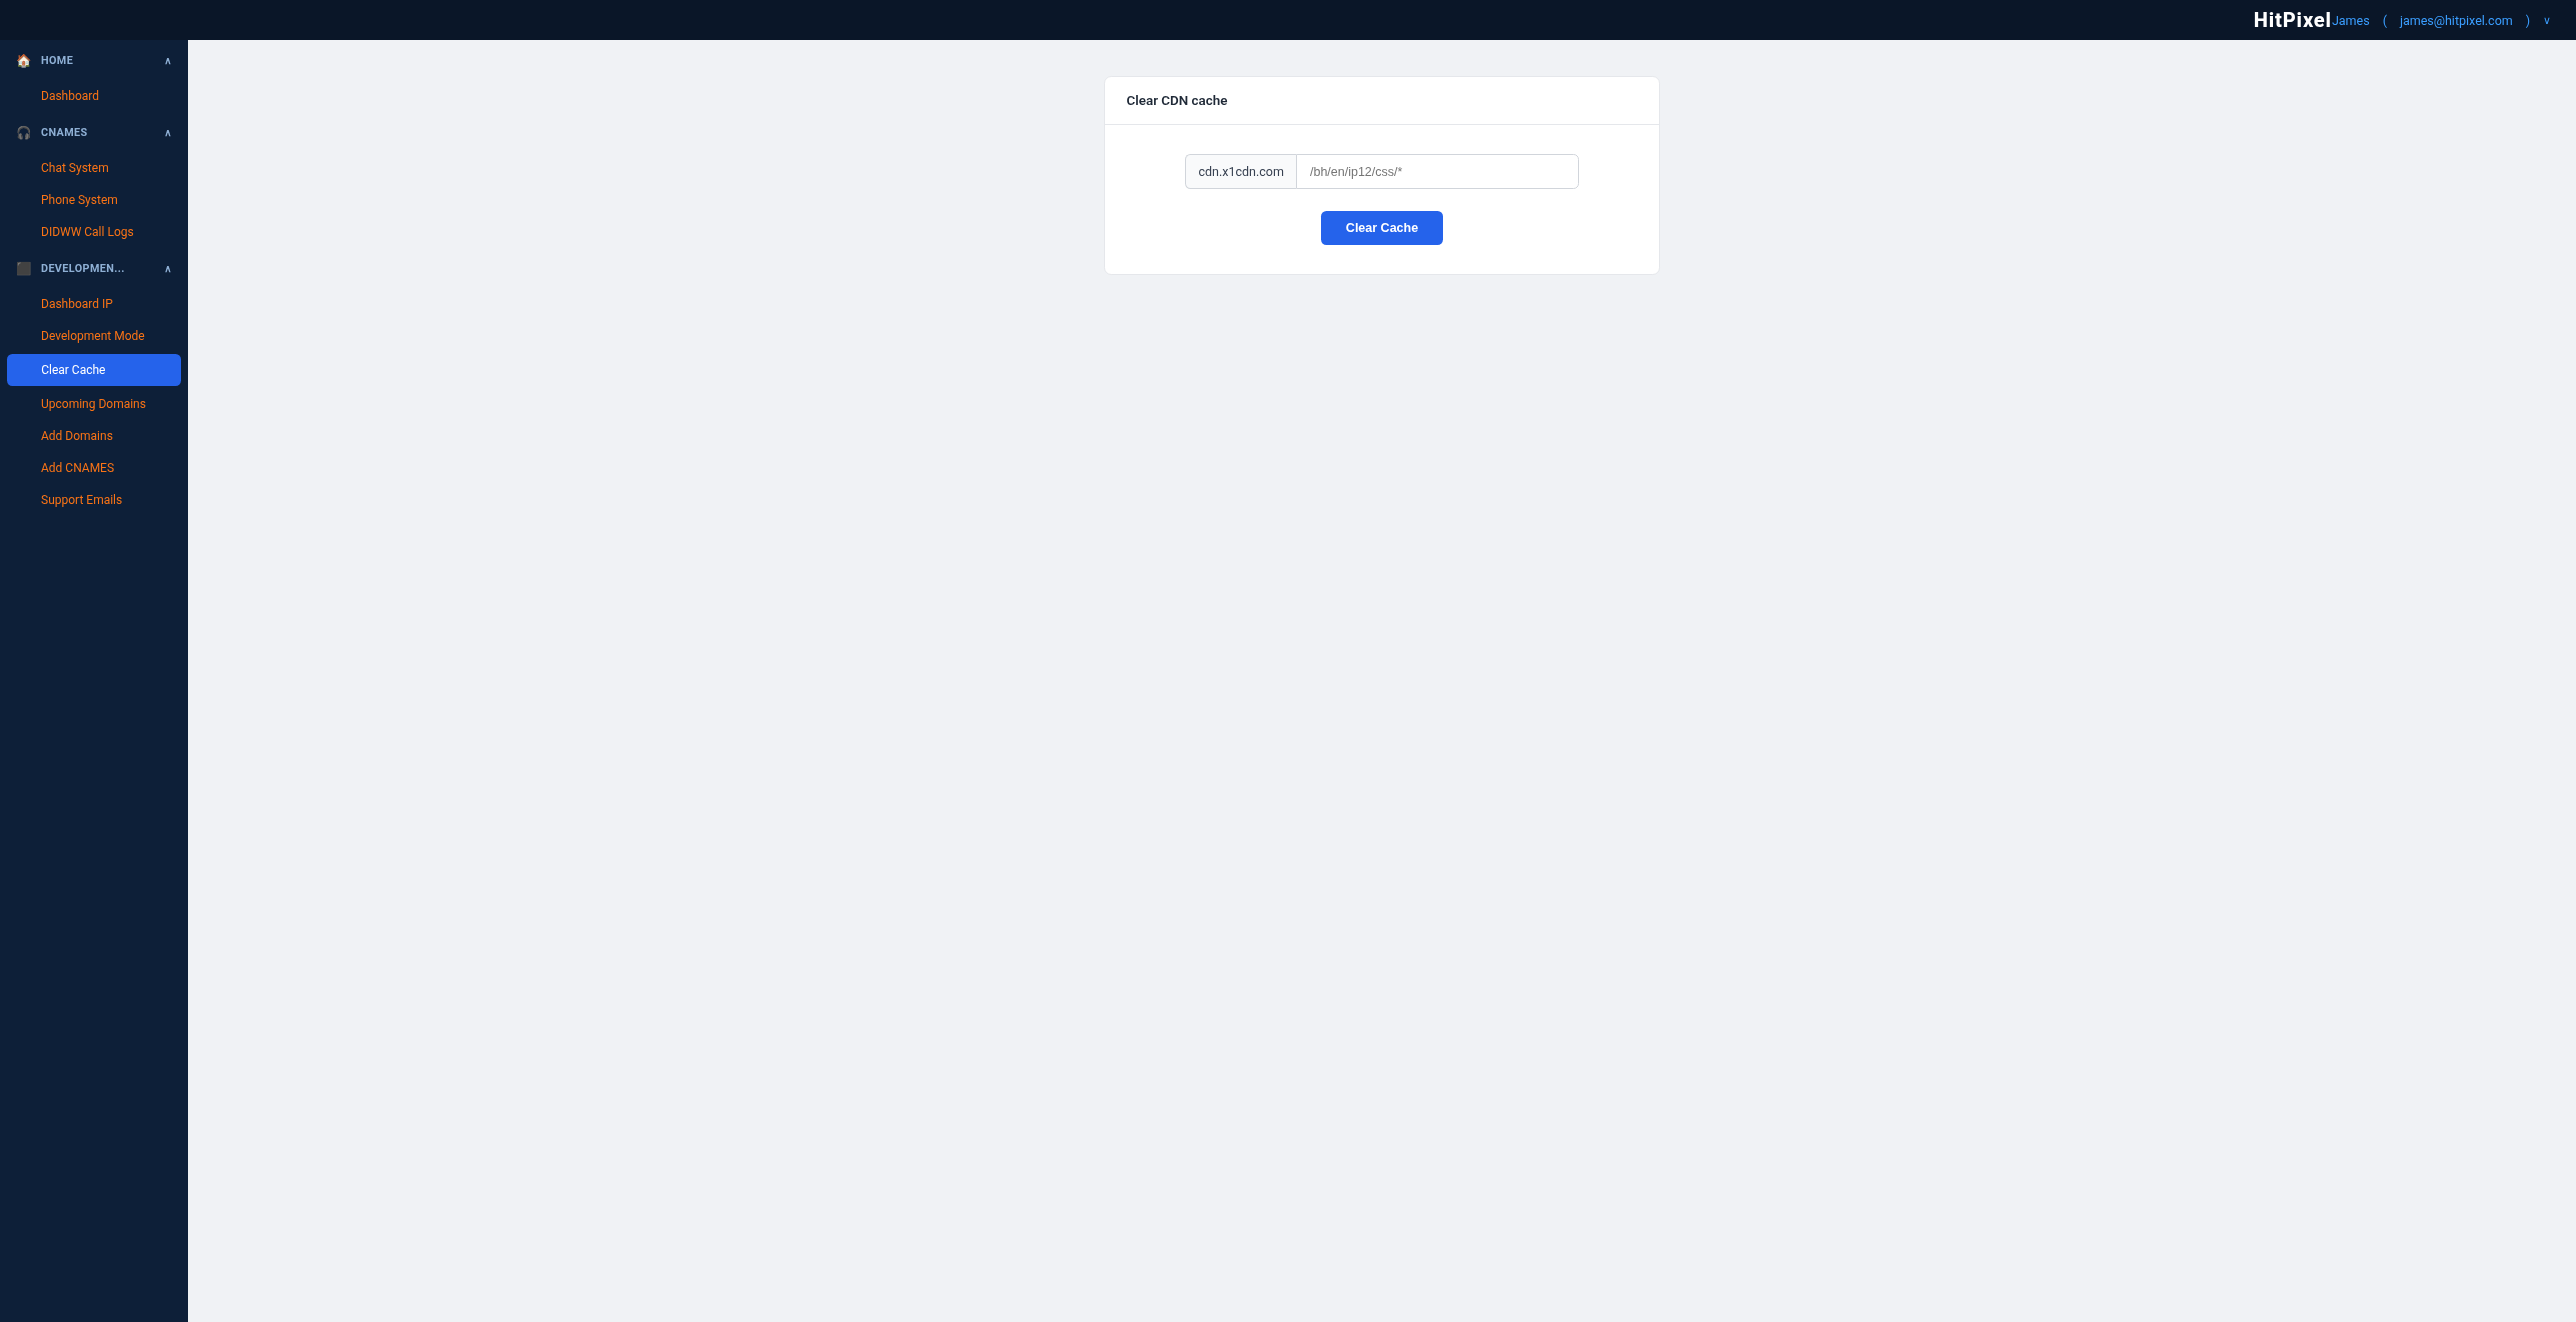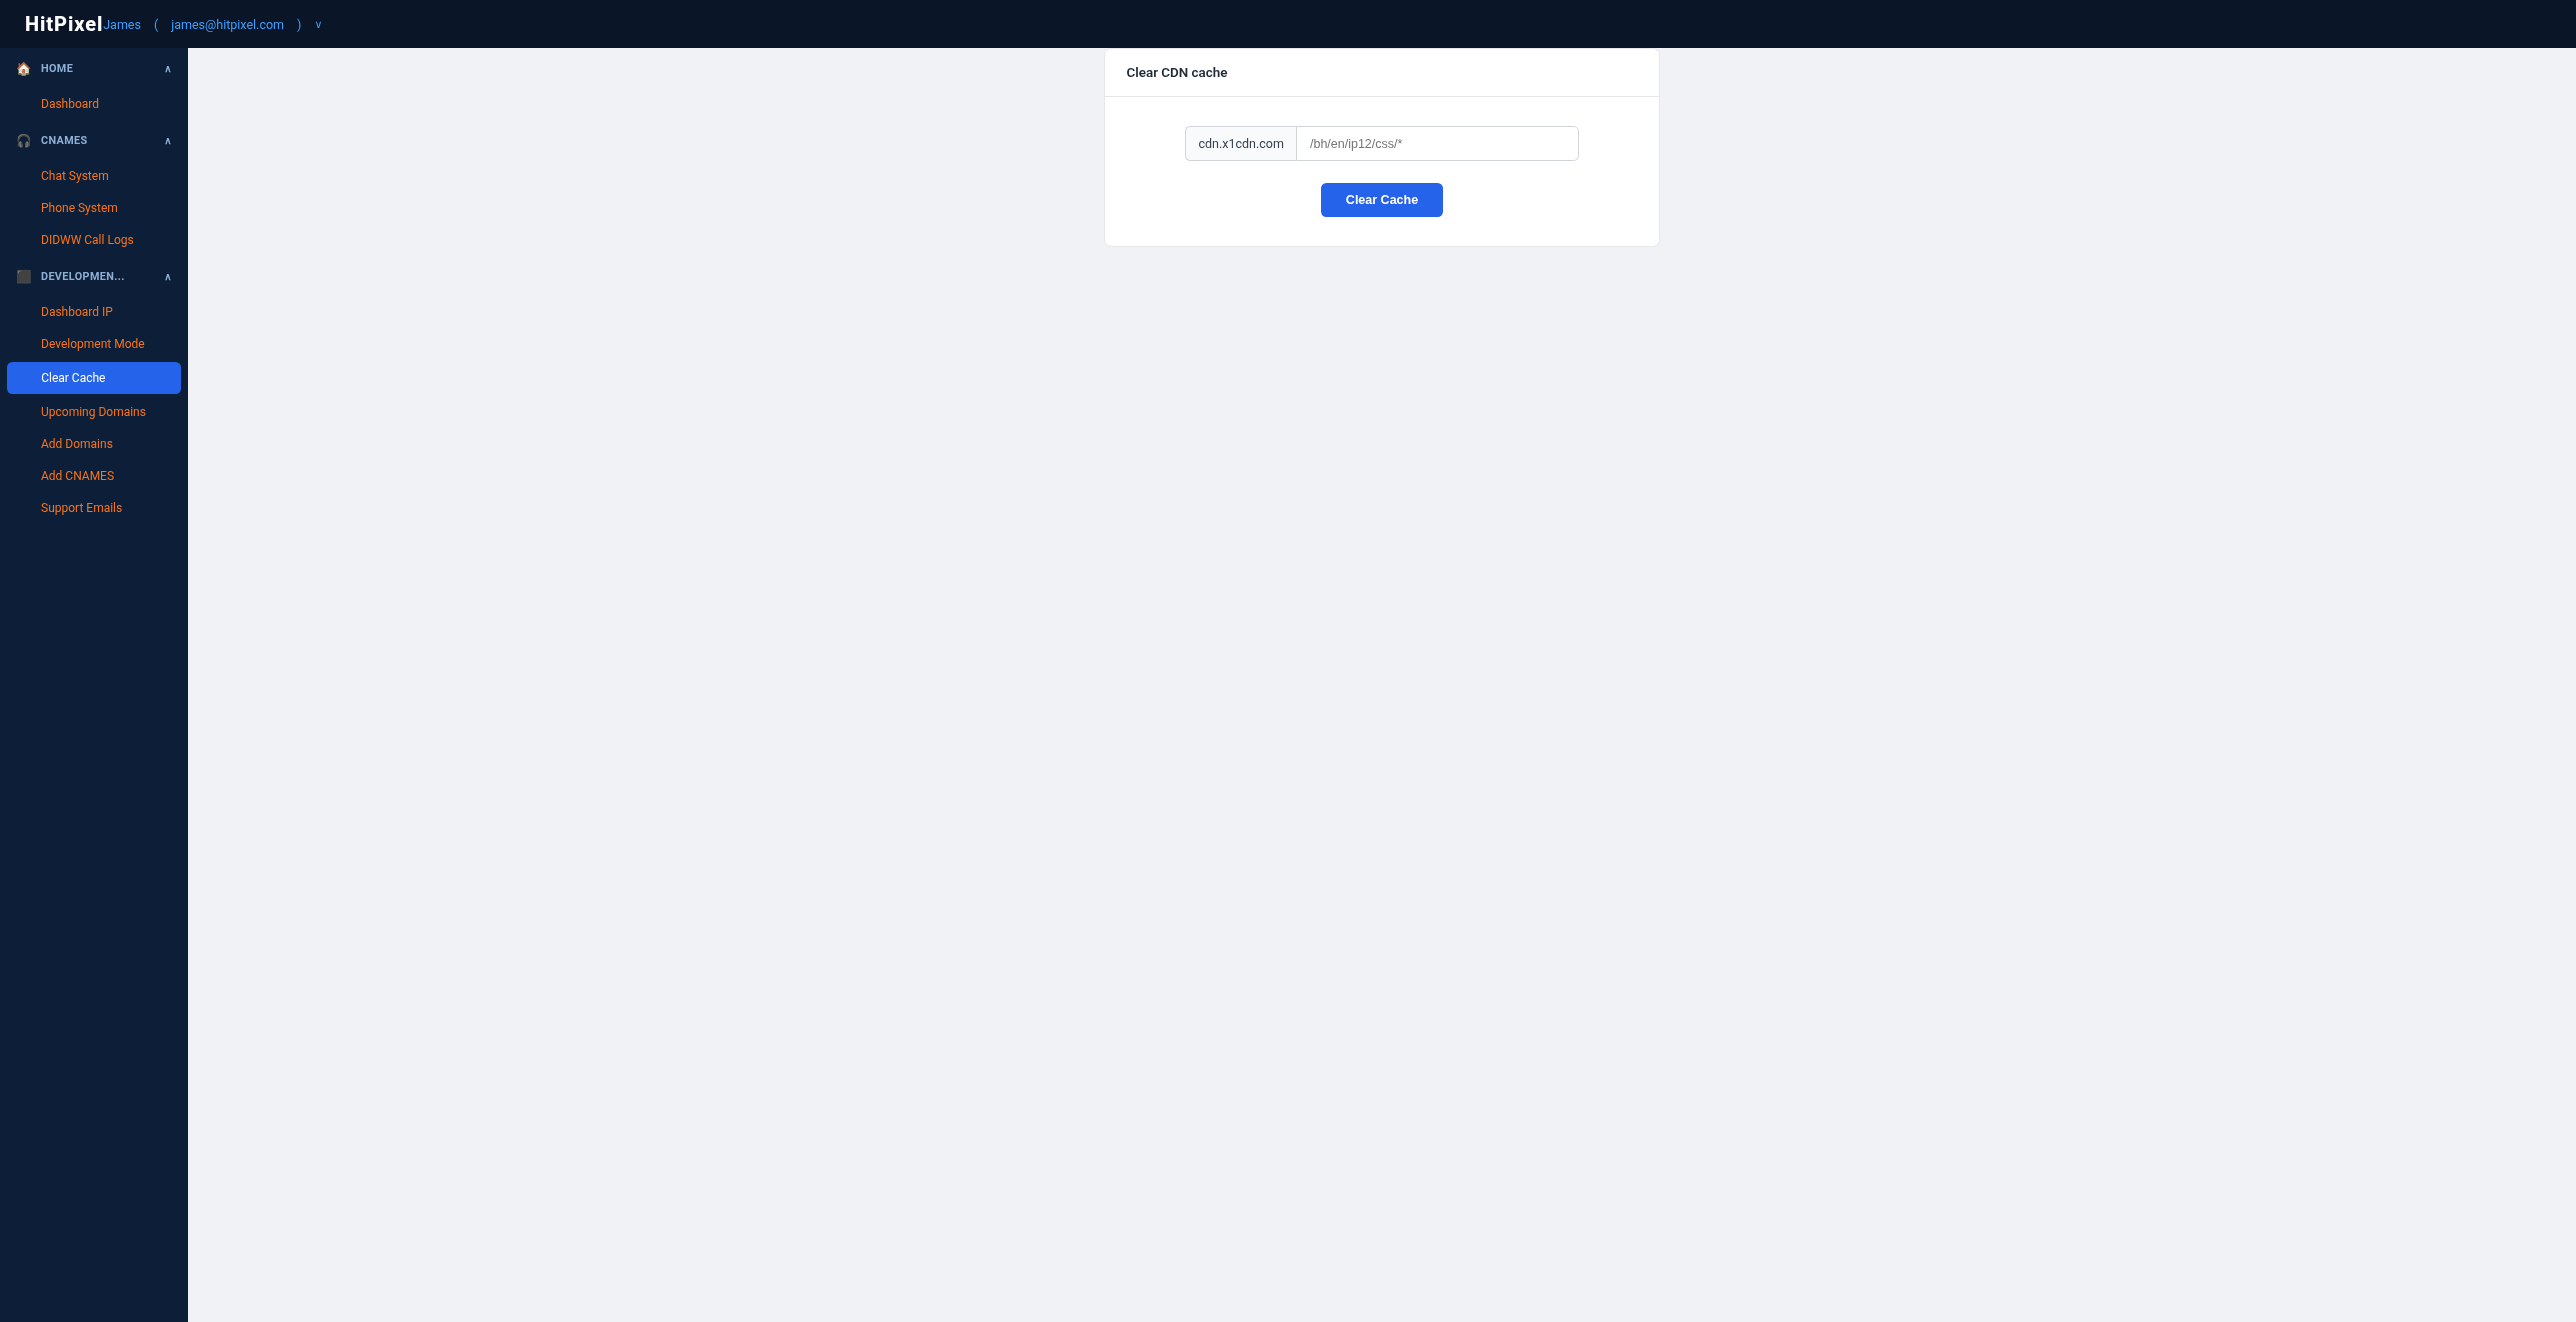--- a/index.html
+++ b/index.html
@@ -12,24 +12,24 @@
       background: #f0f2f5;
       display: flex;
       flex-direction: column;
       height: 100vh;
       overflow: hidden;
     }
 
     
     .topbar {
       background: #0a1628;
-      height: 48px;
-      display: flex;
-      align-items: center;
-      justify-content: flex-start;
+      height: 40px;
+      display: flex;
+      align-items: center;
+      justify-content: flex-end;
       padding: 0 25px;
       flex-shrink: 0;
       z-index: 10;
     }
     .topbar-logo {
       color: #3b9eff;
       font-size: 20px;
       font-weight: 800;
       letter-spacing: 0.9px;
     }
@@ -113,20 +113,21 @@
       border-radius: 5.4px;
       margin: 1.8px 7.2px;
       padding: 9px 16px 9px 34px;
     }
 
     
     .main {
       flex: 1;
       overflow-y: auto;
       background: #f0f2f5;
+      padding: 36px;
     }
 
     
     .card {
       background: #ffffff;
       border-radius: 7.2px;
       border: 0.9px solid #e5e7eb;
       max-width: 556px;
       margin: 0 auto;
       overflow: hidden;

